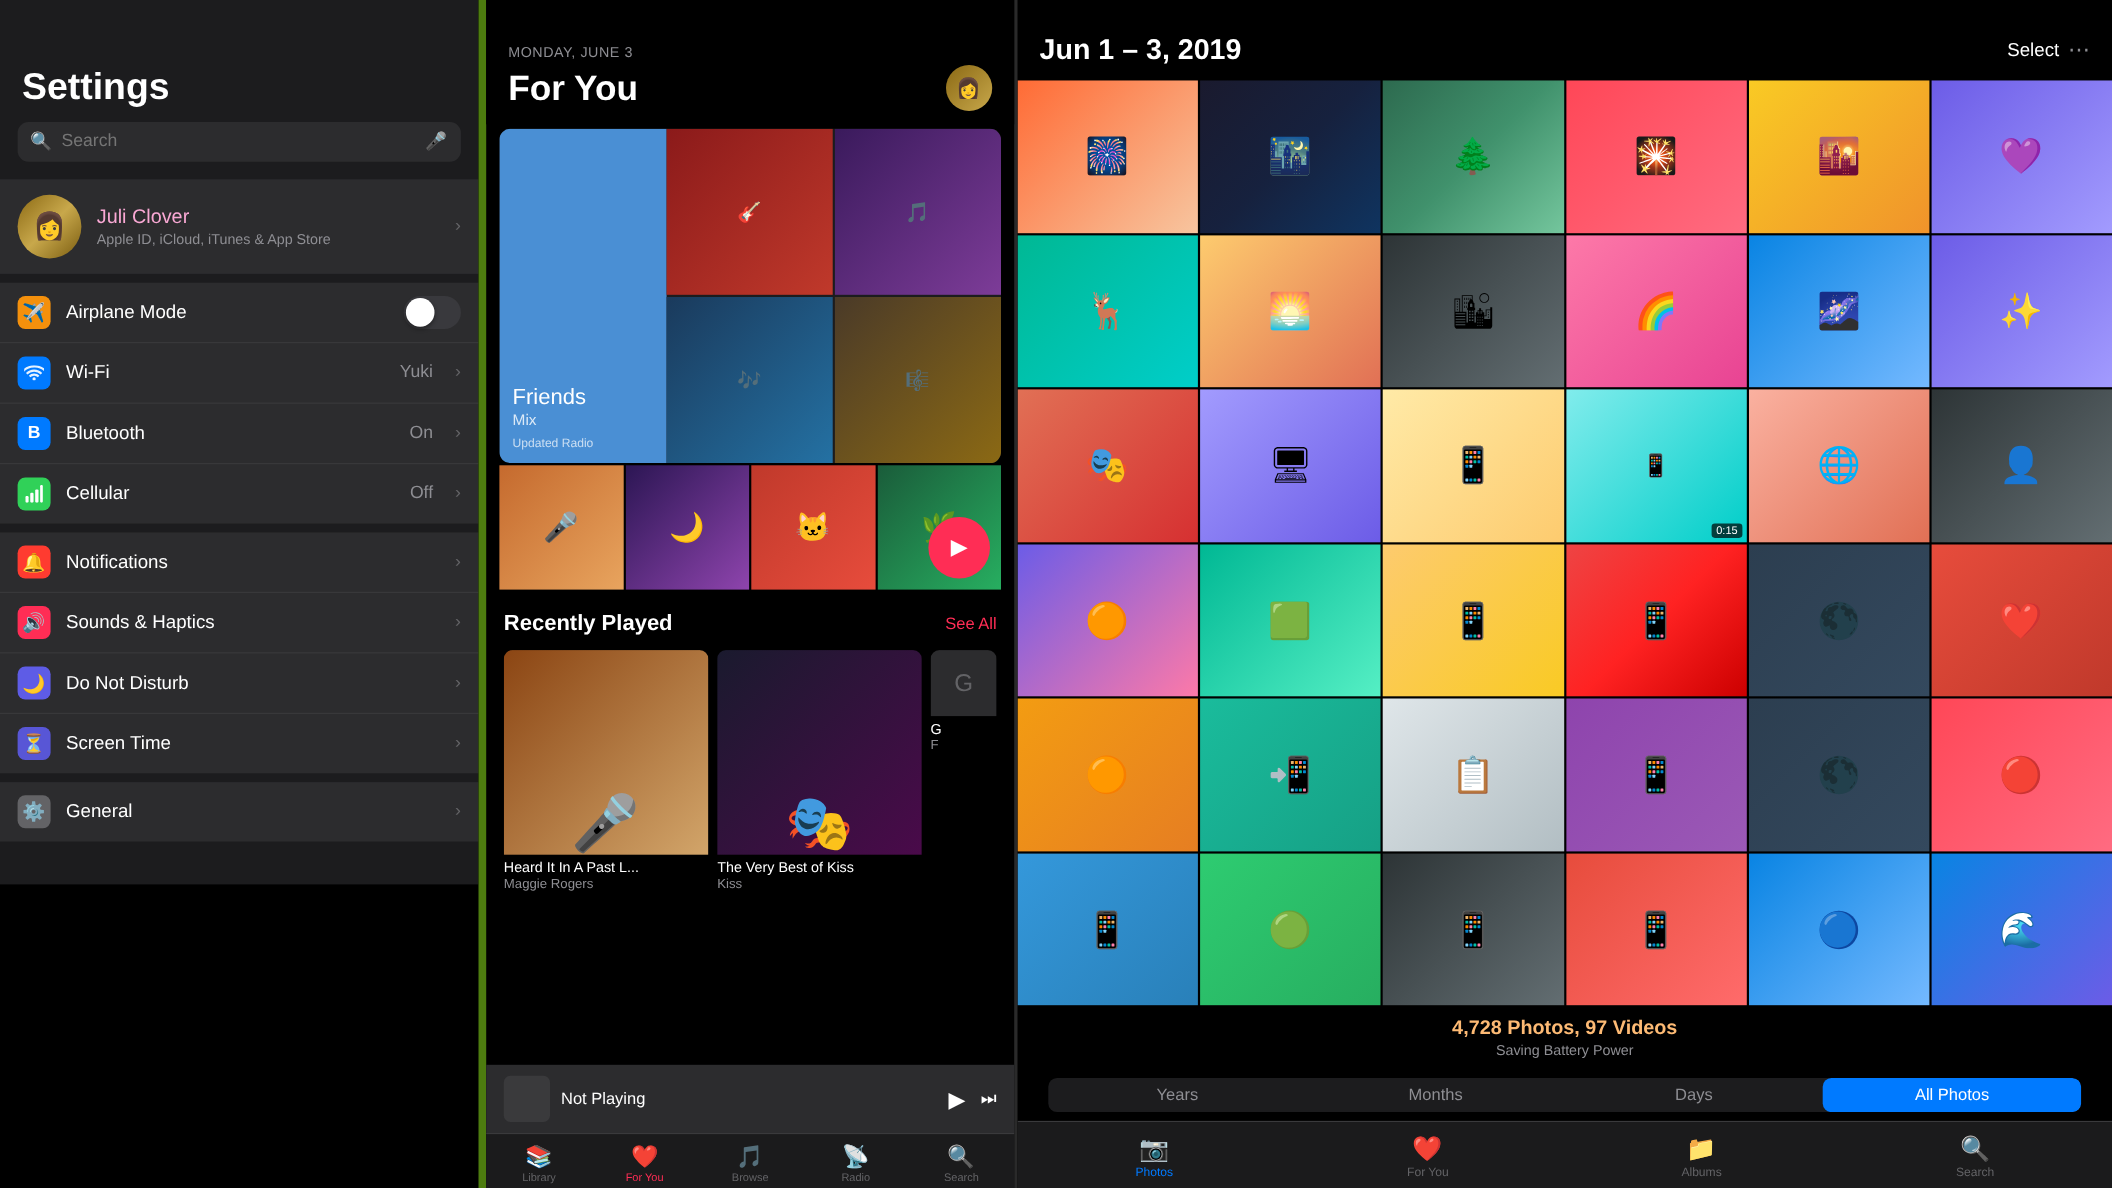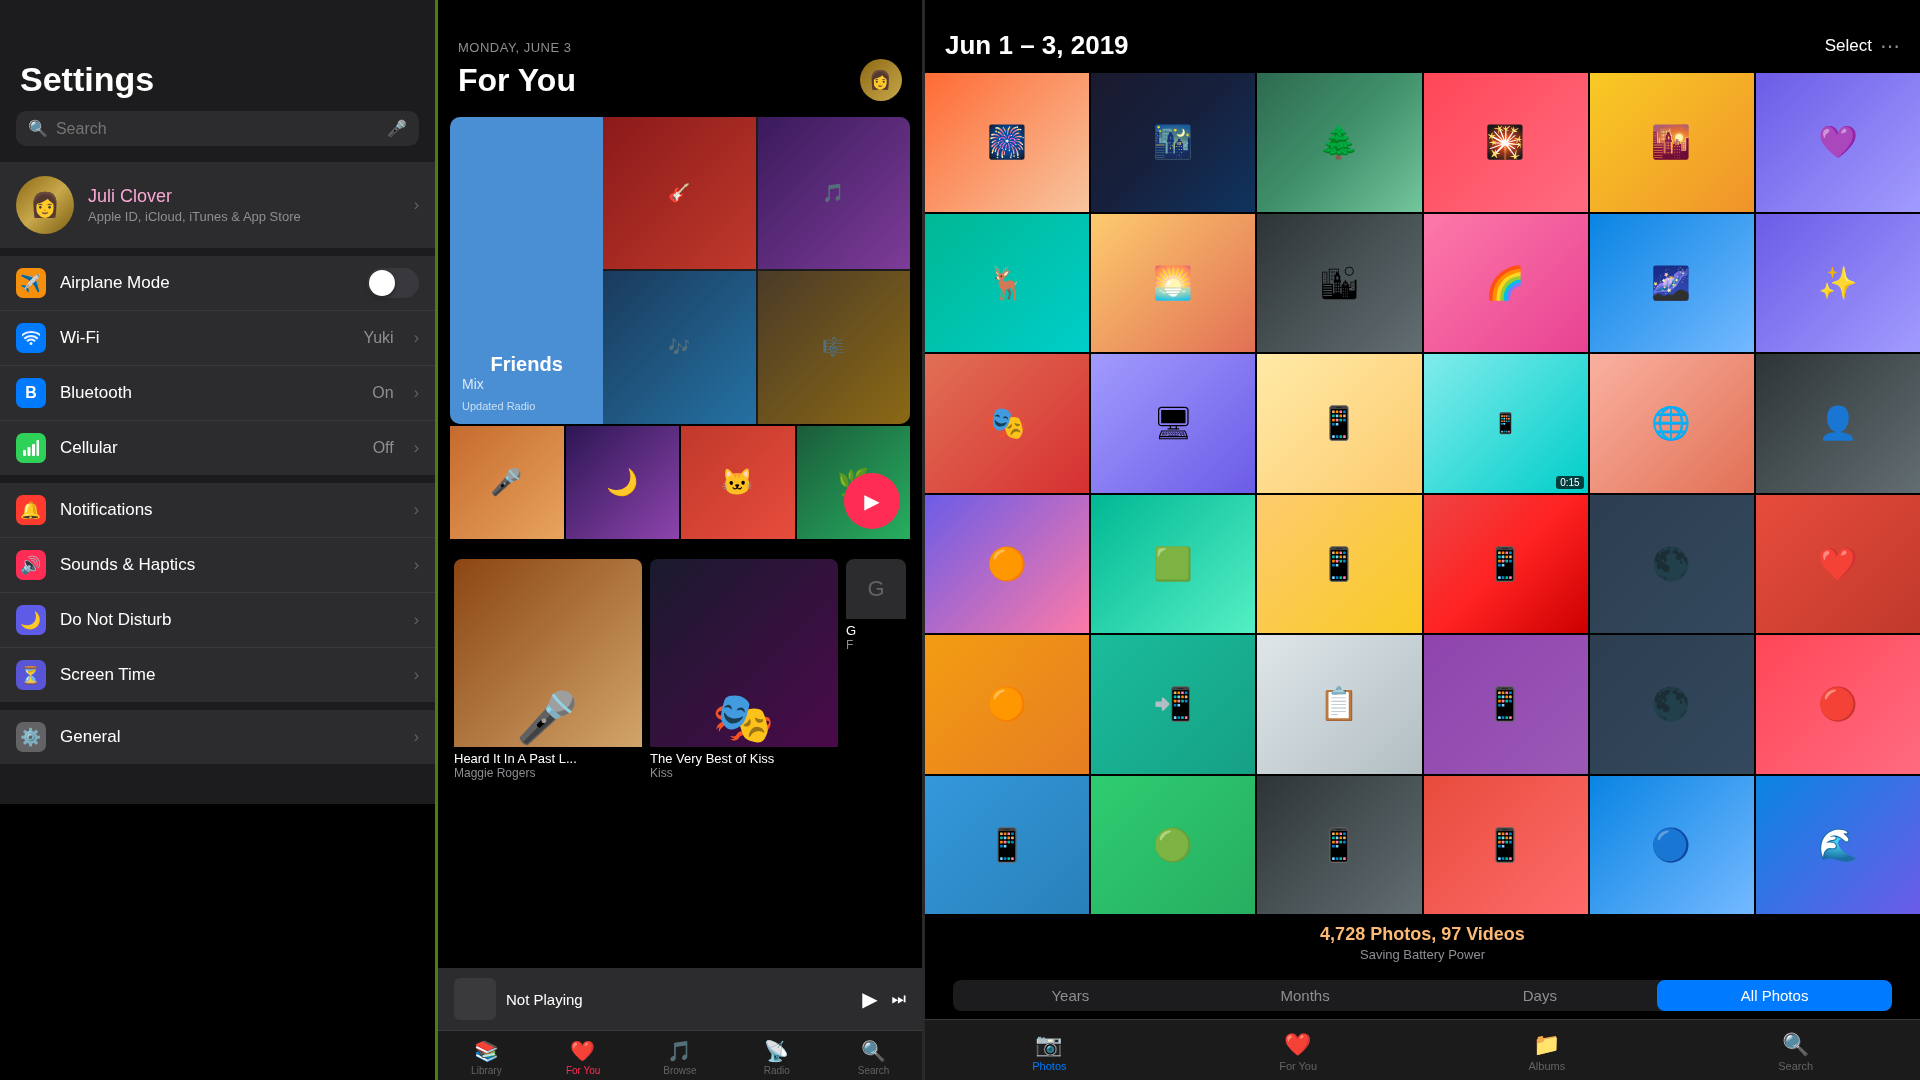--- a/index.html
+++ b/index.html
@@ -131,21 +131,21 @@
 
     
     #music-panel {
       width: 490px;
       height: 1080px;
       background: #000;
       display: flex;
       flex-direction: column;
       flex-shrink: 0;
       position: relative;
-      border-left: 3px solid #4d7c0f;
+      border-left: 7px solid #4d7c0f;
       border-right: 3px solid #2a2a2a;
     }
     .music-header {
       padding: 40px 20px 12px 20px;
       background: #000;
     }
     .music-date {
       color: #8e8e93;
       font-size: 13px;
       font-weight: 500;
@@ -167,21 +167,21 @@
       width: 42px;
       height: 42px;
       border-radius: 50%;
       background: linear-gradient(135deg, #8b6914, #c8a84b);
       display: flex;
       align-items: center;
       justify-content: center;
       font-size: 18px;
       overflow: hidden;
     }
-    .fm-title { color: #fff; font-size: 20px; font-weight: 700; text-align: center; }
+    .fm-title { color: #fff; font-size: 20px; font-weight: 400; }
     .fm-subtitle { color: rgba(255,255,255,0.8); font-size: 14px; }
     .fm-updated { color: rgba(255,255,255,0.7); font-size: 11px; margin-top: 8px; }
 
     .recently-played-section {
       padding: 16px 16px 8px 16px;
     }
     .rp-header {
       display: flex;
       justify-content: space-between;
       align-items: center;
@@ -621,20 +621,24 @@
     <div class="bottom-row-grid">
       <div class="br-cell br1">🎤</div>
       <div class="br-cell br2">🌙</div>
       <div class="br-cell br3">🐱</div>
       <div class="br-cell br4">🌿</div>
       <div class="play-btn-abs">▶</div>
     </div>
   </div>
 
   <div class="recently-played-section">
+    <div class="rp-header">
+      <div class="rp-title">Recently Played</div>
+      <div class="rp-see-all">See All</div>
+    </div>
     <div class="rp-grid">
       <div class="rp-item">
         <div class="rp-cover" style="background:linear-gradient(135deg,#8b4513,#d2a56a);position:relative;">
           <span style="font-size:50px;position:absolute;bottom:0;left:50%;transform:translateX(-50%);">🎤</span>
         </div>
         <div class="rp-info">
           <div class="rp-name">Heard It In A Past L...</div>
           <div class="rp-artist">Maggie Rogers</div>
         </div>
       </div>

